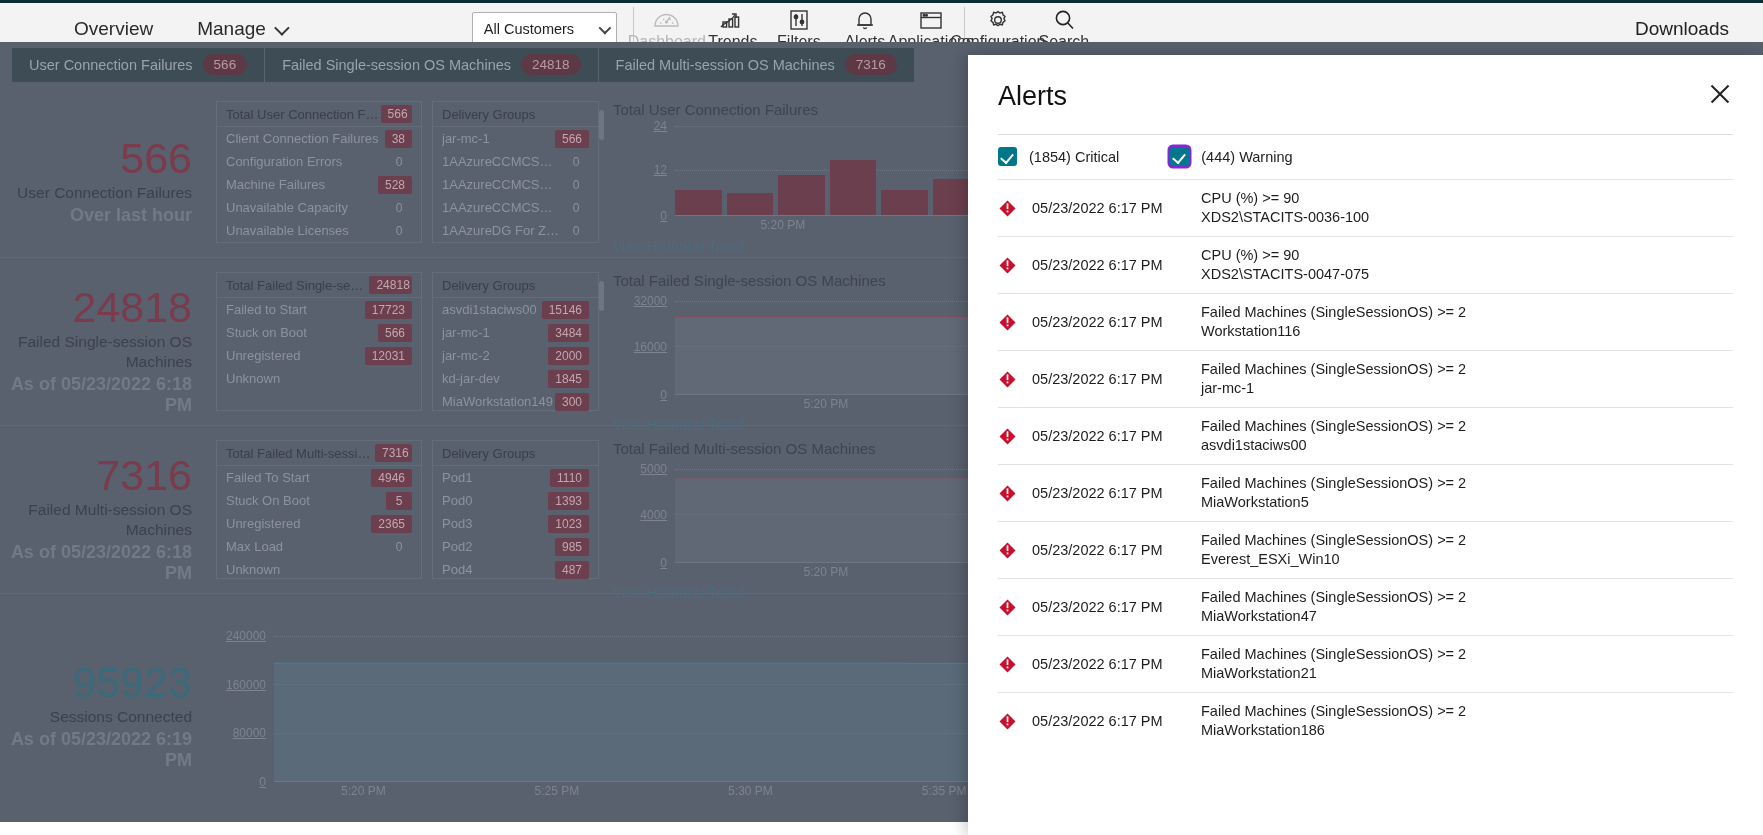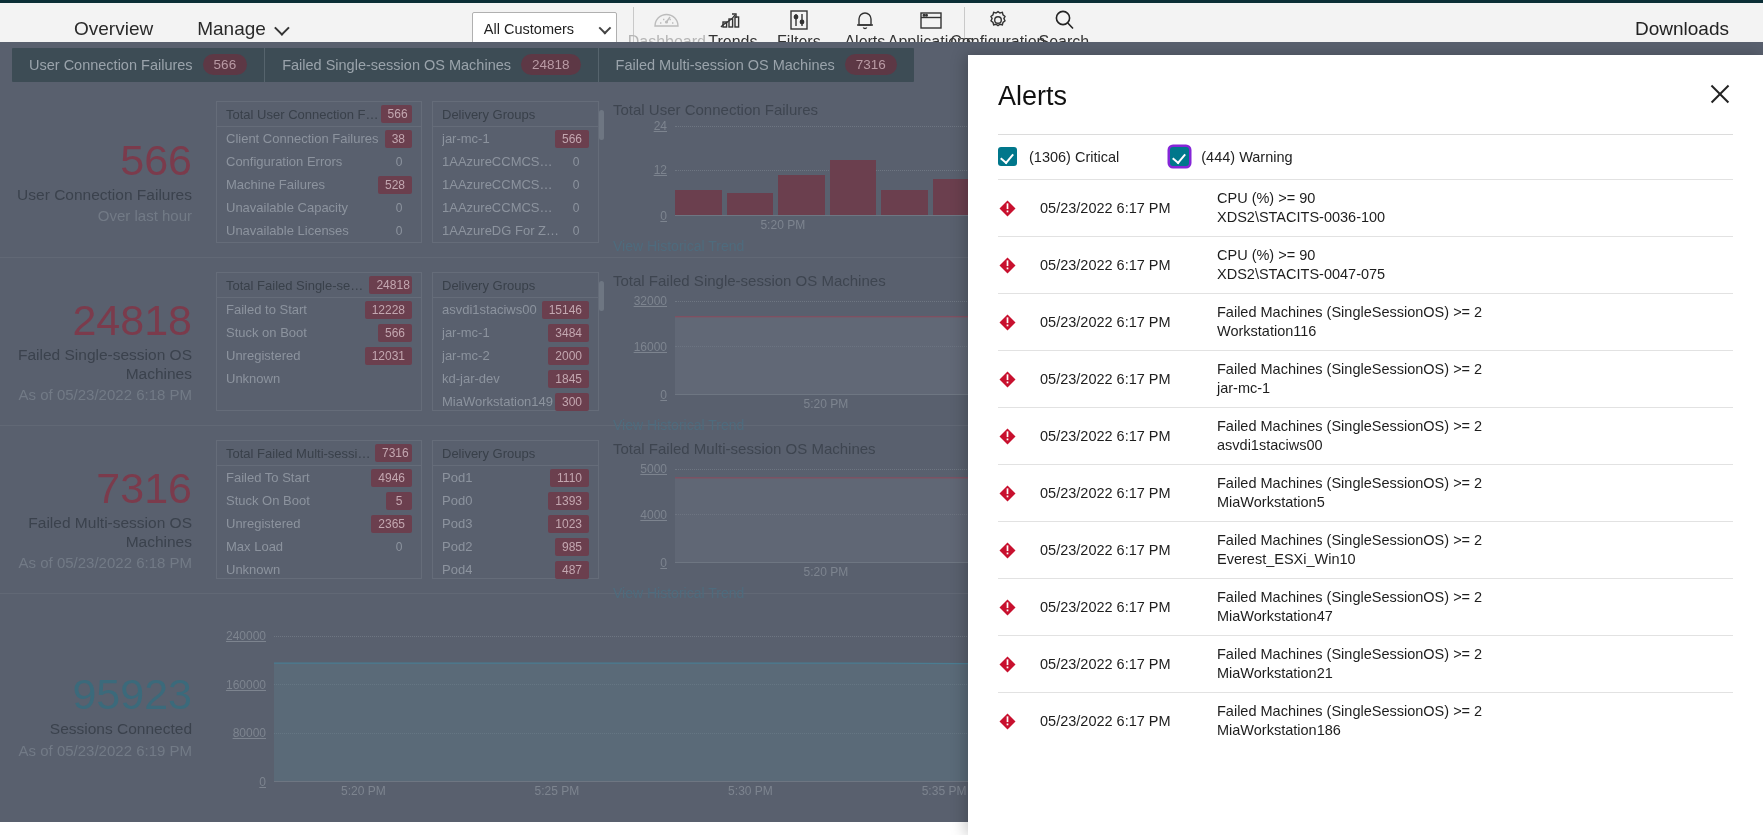--- a/index.html
+++ b/index.html
@@ -91,21 +91,21 @@
   .row.r4 { height: 225px; border-bottom: none; }
 
   .kpi {
     width: 210px; flex: none; padding: 18px 18px 0 0;
     text-align: right; display: flex; flex-direction: column;
     justify-content: center;
   }
   .kpi .num { font-size: 43px; color: #7b3b4c; line-height: 1.05; }
   .kpi .num.blue { color: #3b6a7b; }
   .kpi .title { font-size: 15.5px; color: #3b424d; line-height: 1.25; margin-top: 2px; }
-  .kpi .sub { font-size: 15px; color: #727a86; margin-top: 3px; }
+  .kpi .sub { font-size: 18px; color: #727a86; margin-top: 3px; font-weight: bold; }
 
   .panel {
     border: 1px solid #656c79; margin: 14px 0 14px 6px;
     background: transparent; position: relative;
   }
   .panel.breakdown { width: 206px; }
   .panel.groups { width: 167px; margin-left: 10px; }
 
   .prow {
     display: flex; align-items: center; justify-content: space-between;
@@ -183,21 +183,21 @@
   .cb::after {
     content: ""; position: absolute; left: 5px; top: 4px;
     width: 6px; height: 10px; border-right: 2px solid #fff;
     border-bottom: 2px solid #fff; transform: rotate(40deg);
   }
   .cb-lab { font-size: 14.5px; color: #222; }
   .cbwrap.warning { margin-left: 35px; }
 
   .alist { flex: 1; overflow: hidden; position: relative; margin: 0 30px; }
   .alert-row {
-    display: flex; align-items: center; gap: 12px;
+    display: flex; align-items: center; gap: 4px;
     height: 57px; border-top: 1px solid #e2e2e2;
     cursor: pointer;
   }
   .alert-row:first-child { border-top: 1px solid #e2e2e2; }
   .sev { width: 30px; flex: none; display: flex; align-items: center; }
   .ts { width: 165px; flex: none; font-size: 14.5px; color: #1d1d1d; }
   .amsg { font-size: 14.5px; color: #1d1d1d; line-height: 1.33; }
   .amsg .l2 { display: block; }
 </style>
 </head>
@@ -430,21 +430,21 @@
         <div class="sub">As of 05/23/2022 6:18 PM</div>
       </div>
 
       <div class="panel breakdown">
         <div class="prow head">
           <span class="nm">Total Failed Single-session…</span>
           <span class="chip">24818</span>
         </div>
         <div class="prow">
           <span class="nm">Failed to Start</span>
-          <span class="chip">12228</span>
+          <span class="chip">17723</span>
         </div>
         <div class="prow">
           <span class="nm">Stuck on Boot</span>
           <span class="chip">566</span>
         </div>
         <div class="prow">
           <span class="nm">Unregistered</span>
           <span class="chip">12031</span>
         </div>
         <div class="prow">
@@ -634,21 +634,21 @@
 
   <div class="flyout">
     <div class="fly-head">
       <div class="fly-title">Alerts</div>
       <div class="close-x"></div>
     </div>
 
     <div class="filters">
       <div class="cbwrap">
         <span class="cb"></span>
-        <span class="cb-lab">(1306) Critical</span>
+        <span class="cb-lab">(1854) Critical</span>
       </div>
       <div class="cbwrap warning">
         <span class="cb focus"></span>
         <span class="cb-lab">(444) Warning</span>
       </div>
     </div>
 
     <div class="alist" id="alert-list">
       <div class="alert-row">
           <div class="sev">

